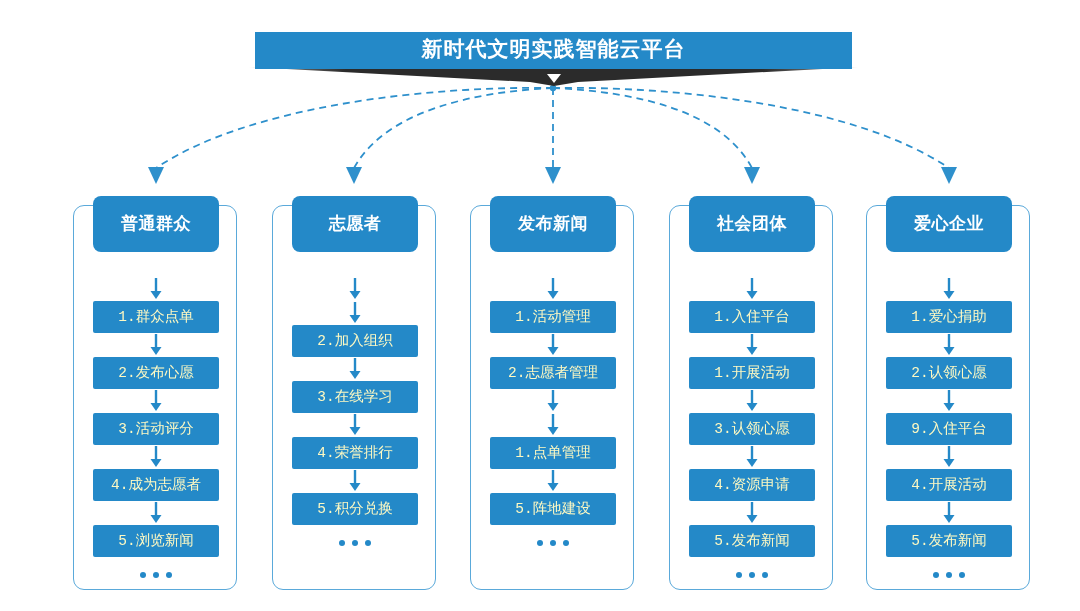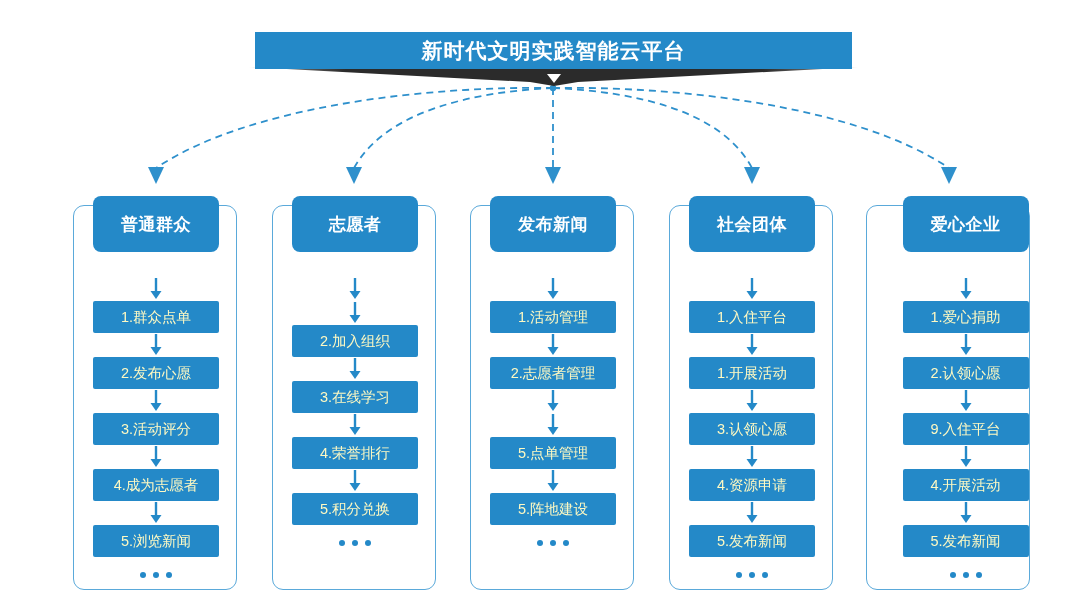--- a/index.html
+++ b/index.html
@@ -9,20 +9,21 @@
   }
   body {
     font-family: "Liberation Sans", "DejaVu Sans", sans-serif;
   }
   #stage {
     position: relative;
     width: 1080px;
     height: 611px;
     background: #ffffff;
     overflow: hidden;
+    font-family: Liberation Mono, monospace;
   }
 
   
   #title-bar {
     position: absolute;
     left: 255px;
     top: 32px;
     width: 597px;
     height: 37px;
     background: #2489c8;
@@ -335,21 +336,21 @@
             <polygon points="1.5,13 12.5,13 7,21" fill="#2489c8"></polygon>
           </svg>
         </div>
       <div class="step-arrow">
           <svg width="14" height="22" viewBox="0 0 14 22">
             <line x1="7" y1="0" x2="7" y2="14" stroke="#2489c8" stroke-width="2.4"></line>
             <polygon points="1.5,13 12.5,13 7,21" fill="#2489c8"></polygon>
           </svg>
         </div>
       <div class="item-box">
-          <span class="item-label">5.点单管理</span>
+          <span class="item-label">1.点单管理</span>
         </div>
       <div class="step-arrow">
           <svg width="14" height="22" viewBox="0 0 14 22">
             <line x1="7" y1="0" x2="7" y2="14" stroke="#2489c8" stroke-width="2.4"></line>
             <polygon points="1.5,13 12.5,13 7,21" fill="#2489c8"></polygon>
           </svg>
         </div>
       <div class="item-box">
           <span class="item-label">5.阵地建设</span>
         </div>
@@ -413,21 +414,21 @@
           <span class="item-label">5.发布新闻</span>
         </div>
       <div class="ellipsis">
           <span class="dot"></span>
           <span class="dot"></span>
           <span class="dot"></span>
         </div>
     </div>
   </div>
 
-  <div class="column" style="left:866px;padding-left:33px;">
+  <div class="column" style="left:866px;">
     <div class="card-outline"></div>
     <div class="col-header">
       <span class="col-header-label">爱心企业</span>
     </div>
     <div class="item-list">
       <div class="step-arrow">
           <svg width="14" height="22" viewBox="0 0 14 22">
             <line x1="7" y1="0" x2="7" y2="14" stroke="#2489c8" stroke-width="2.4"></line>
             <polygon points="1.5,13 12.5,13 7,21" fill="#2489c8"></polygon>
           </svg>

